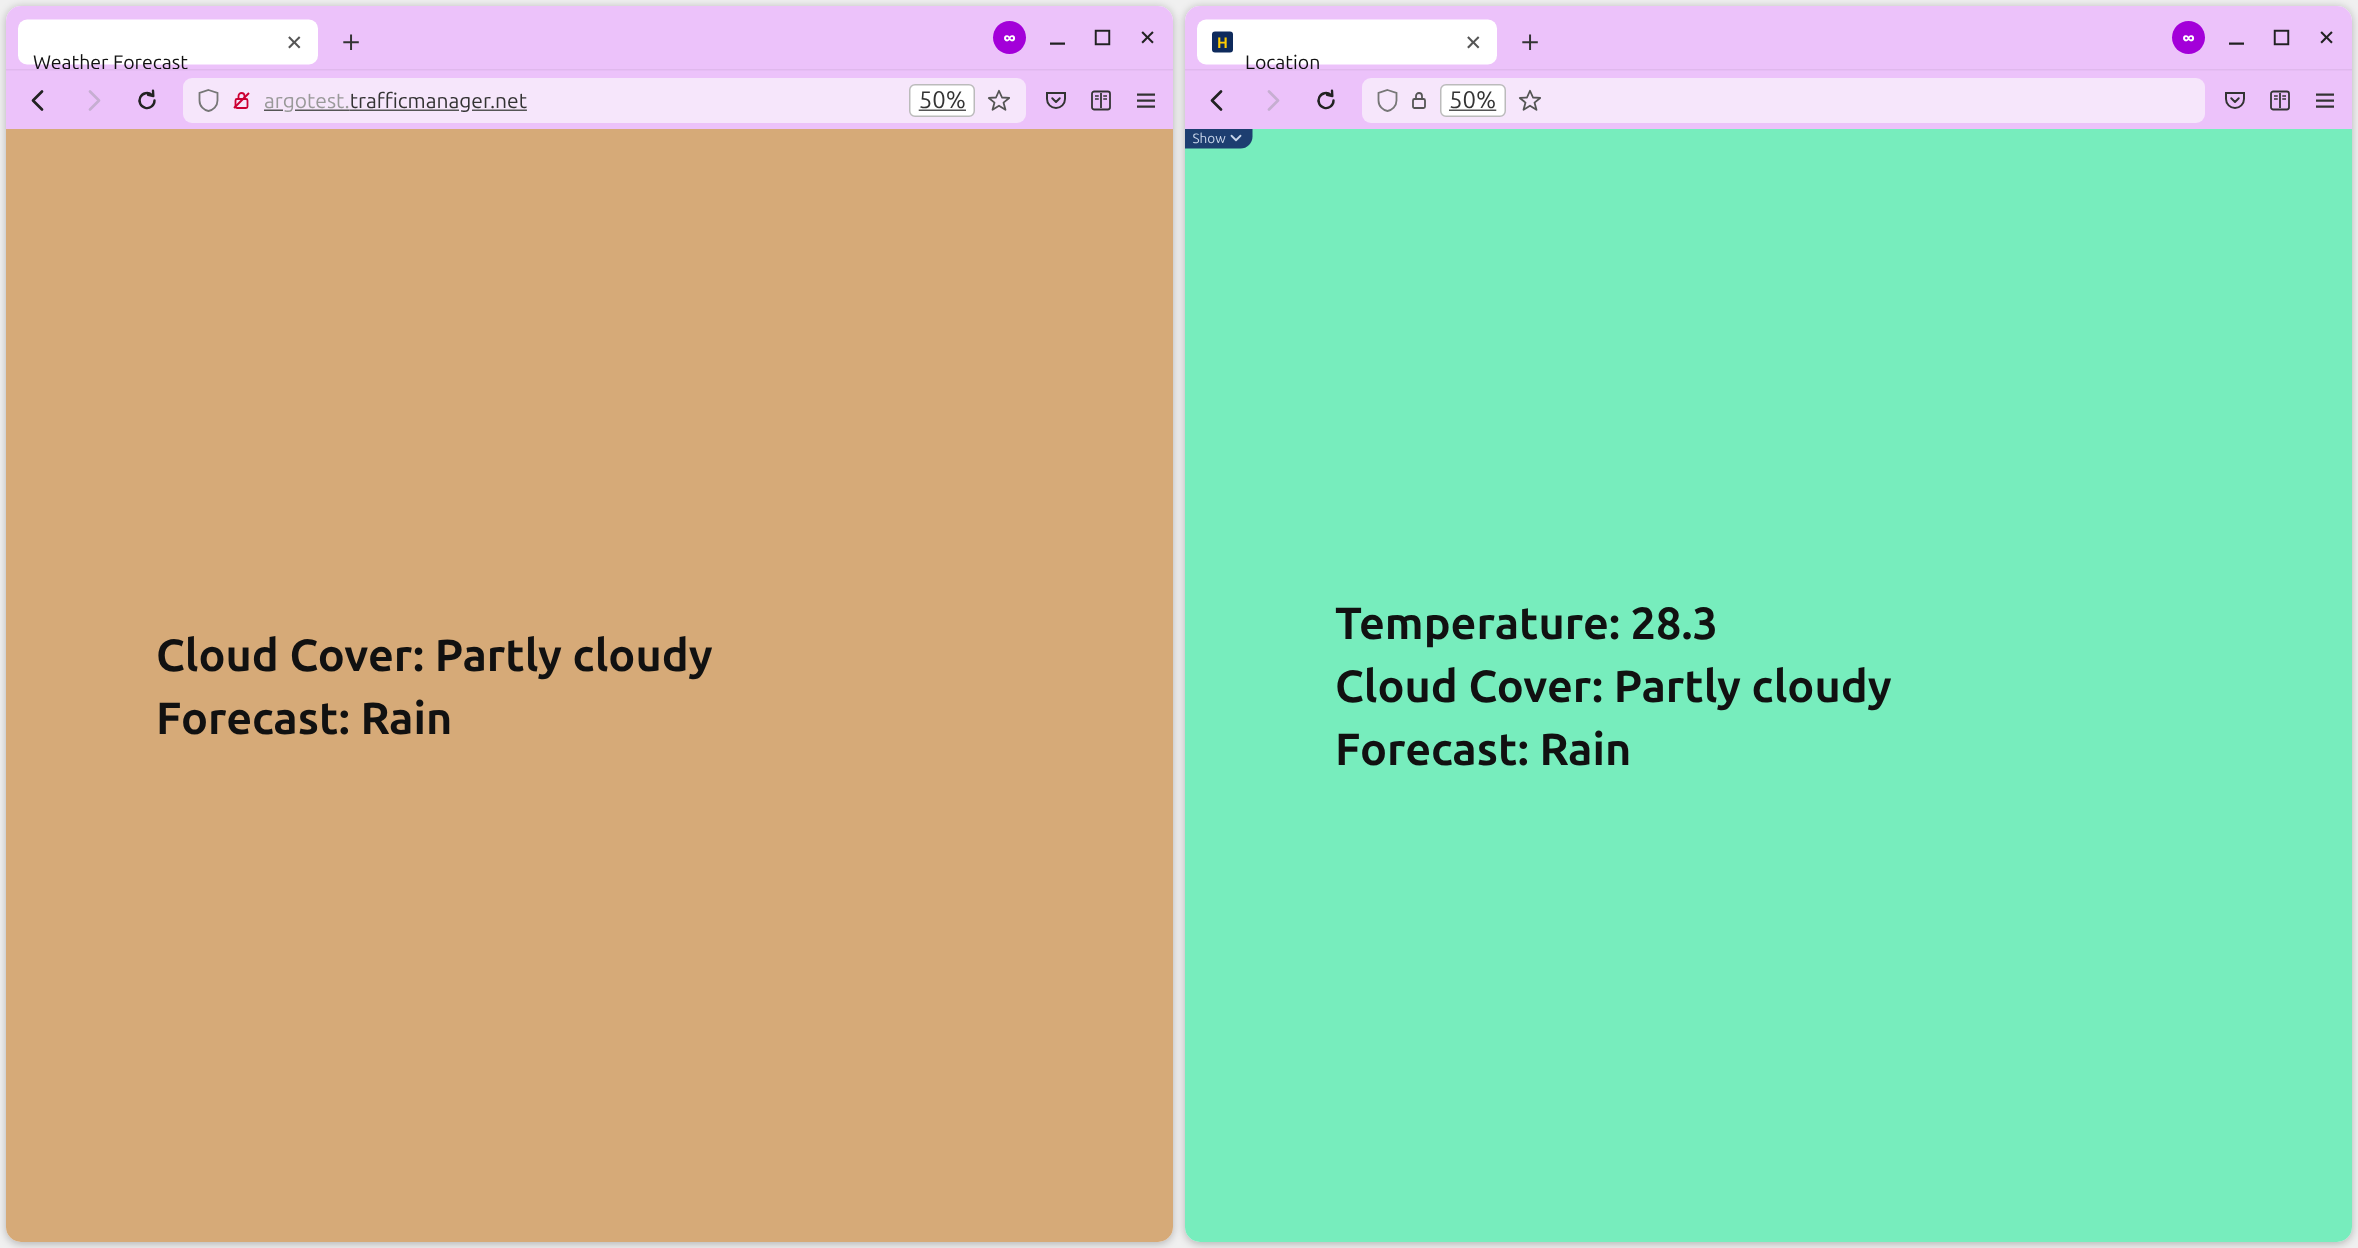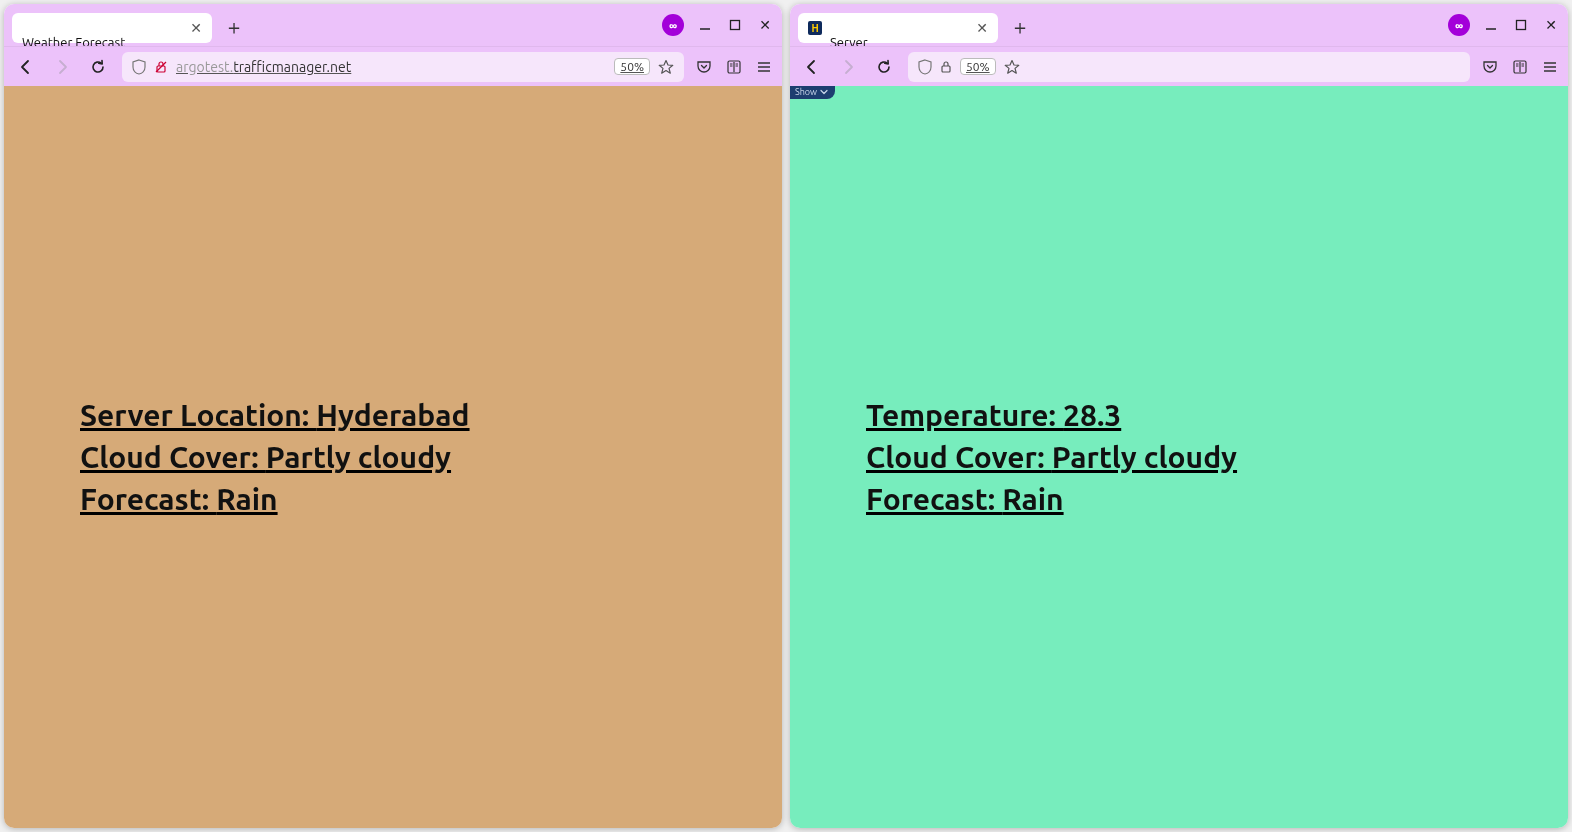--- a/index.html
+++ b/index.html
@@ -99,32 +99,31 @@
     font-size:14px;
     color:#555;
     overflow:hidden;
     text-decoration:underline;
   }
   .urlbar .shield { color:#666; }
   .urlbar .lock { color:#666; }
   .urlbar .url-text { flex:1; white-space:nowrap; overflow:hidden; text-overflow:clip; }
   .zoom-badge {
     background:#fff;border:1px solid #bbb;border-radius:4px;
-    font-size:12px;padding:1px 5px;color:#333;
+    font-size:16px;padding:1px 5px;color:#333;
   }
   .star { color:#555;cursor:pointer; }
   .right-icons { display:flex;align-items:center;gap:14px;color:#333; }
   .content {
     flex:1;
     position:relative;
     display:flex;
     flex-direction:column;
     justify-content:center;
-    padding-left: 76px;
-    text-decoration: underline;
+    padding-left: 100px;
   }
   .content.hyd { background:#d6aa78; }
   .content.ny  { background:#77edbd; }
   .weather-line {
     font-size: 30px;
     font-weight: 700;
     color:#111;
     line-height:1.4;
   }
   .show-tab {
@@ -225,31 +224,30 @@
       <span>
         <svg width="16" height="16" viewBox="0 0 16 16">
             <line x1="2" y1="4" x2="14" y2="4" stroke="#333" stroke-width="1.5"></line>
             <line x1="2" y1="8" x2="14" y2="8" stroke="#333" stroke-width="1.5"></line>
             <line x1="2" y1="12" x2="14" y2="12" stroke="#333" stroke-width="1.5"></line>
           </svg>
       </span>
     </div>
   </div>
   <div class="content hyd">
-    <div class="weather-line"><span>Server Location: </span><span>Hyderabad</span></div>
     <div class="weather-line"><span>Cloud Cover: </span><span>Partly cloudy</span></div>
     <div class="weather-line"><span>Forecast: </span><span>Rain</span></div>
   </div>
 </div>
 
 <div class="window">
   <div class="titlebar">
     <div class="tab">
       <span class="favicon">H</span>
-      <span class="tab-title">Server</span>
+      <span class="tab-title">Location</span>
       <span class="close">✕</span>
     </div>
     <div class="newtab">＋</div>
     <div class="titlebar-right">
       <div class="ext-badge">
           <span>∞</span>
         </div>
       <div class="win-btn">
         <svg width="14" height="14" viewBox="0 0 14 14">
             <line x1="2" y1="11" x2="12" y2="11" stroke="#222" stroke-width="1.5"></line>

